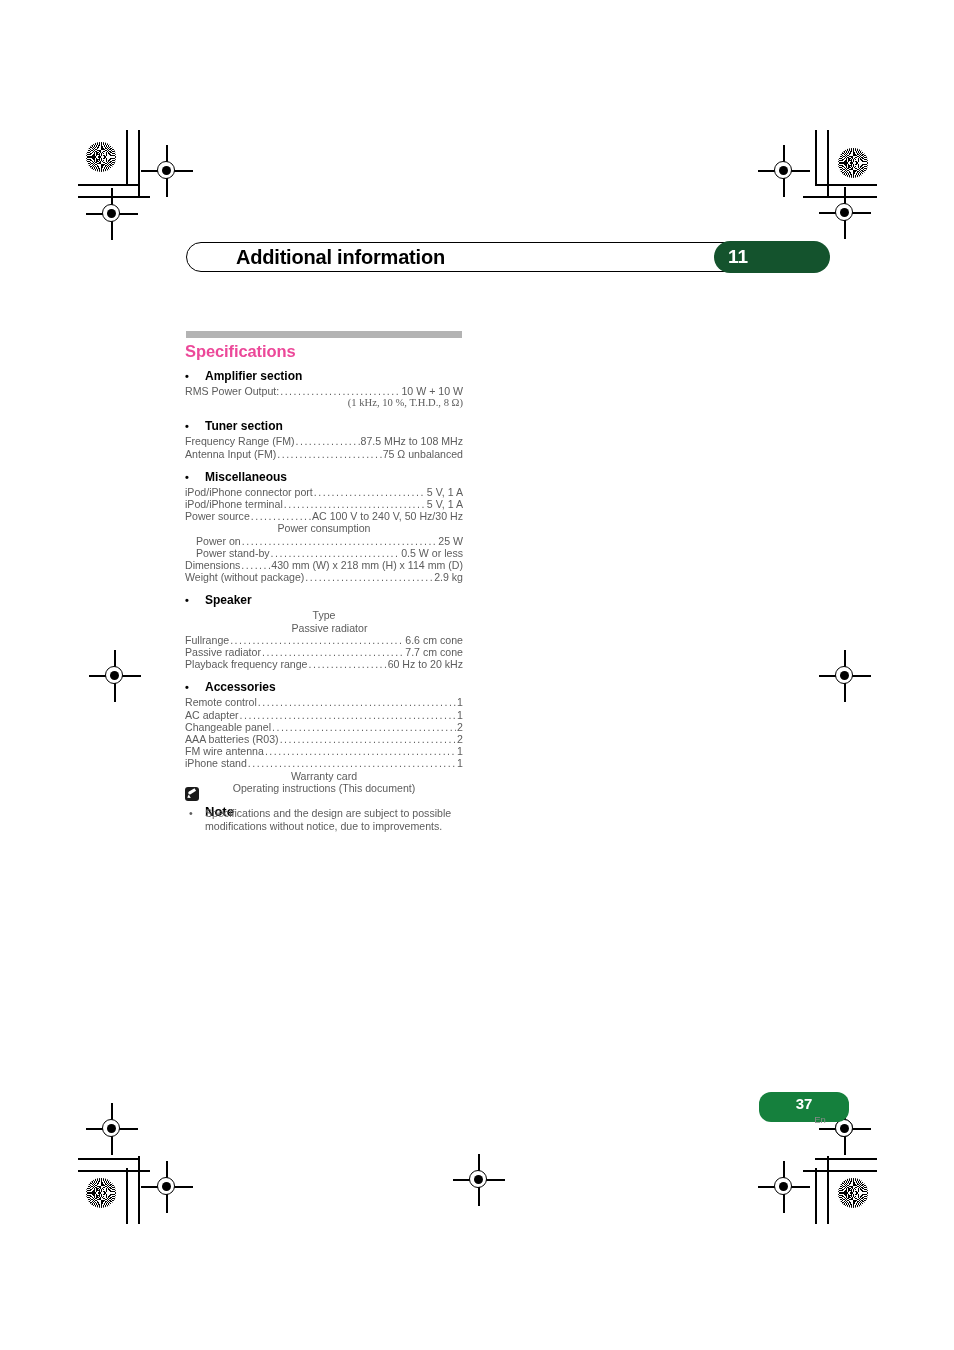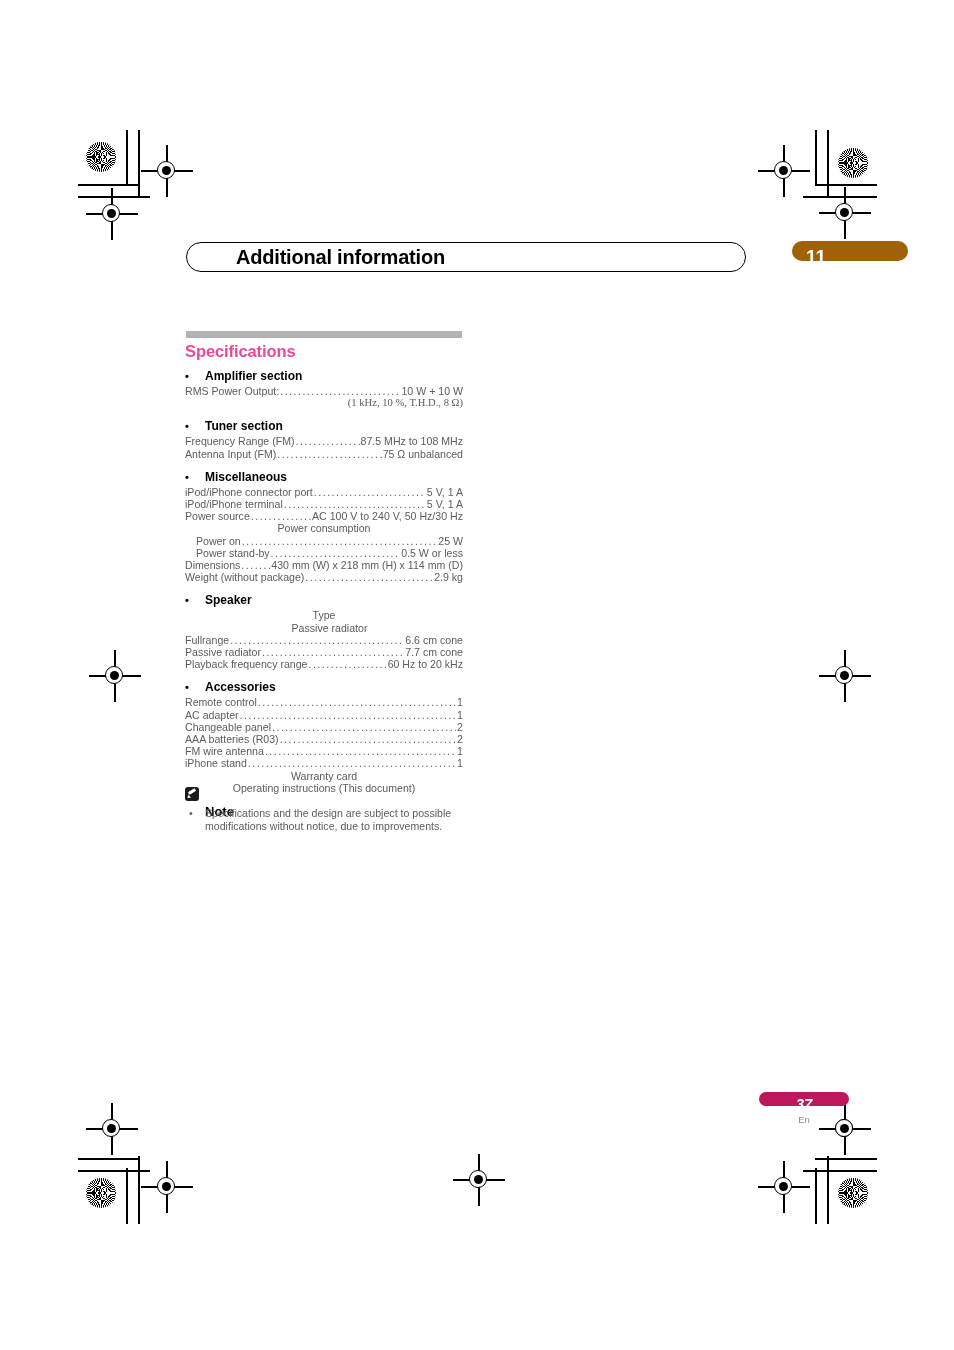--- a/index.html
+++ b/index.html
@@ -88,25 +88,25 @@
     height: 28px;
     line-height: 28px;
     font-size: 20px;
     font-weight: bold;
     color: #000;
     letter-spacing: -0.2px;
     margin-left: 40px;
   }
   .chapter-num {
     position: absolute;
-    left: 792px;
+    left: 714px;
     top: 241px;
     width: 116px;
-    height: 20px;
-    background: #a16207;
+    height: 32px;
+    background: #14532d;
     border-radius: 16px;
   }
   .chapter-num span {
     position: absolute;
     left: 14px;
     top: 0;
     line-height: 32px;
     color: #fff;
     font-size: 19px;
     font-weight: bold;
@@ -248,36 +248,35 @@
     line-height: 14.5px;
     color: #6a6a6a;
   }
 
   
   .pagenum {
     position: absolute;
     left: 759px;
     top: 1092px;
     width: 90px;
-    height: 14px;
-    background: #be185d;
+    height: 30px;
+    background: #15803d;
     border-radius: 12px;
-    font-style: italic;
   }
   .pagenum span {
     display: block;
     text-align: center;
     line-height: 23px;
     color: #fff;
     font-size: 15px;
     font-weight: bold;
   }
   .pagelang {
     position: absolute;
-    left: 759px;
+    left: 775px;
     top: 1114px;
     width: 90px;
     text-align: center;
     font-size: 9.5px;
     color: #8a8a8a;
   }
 </style>
 </head>
 <body>
 

